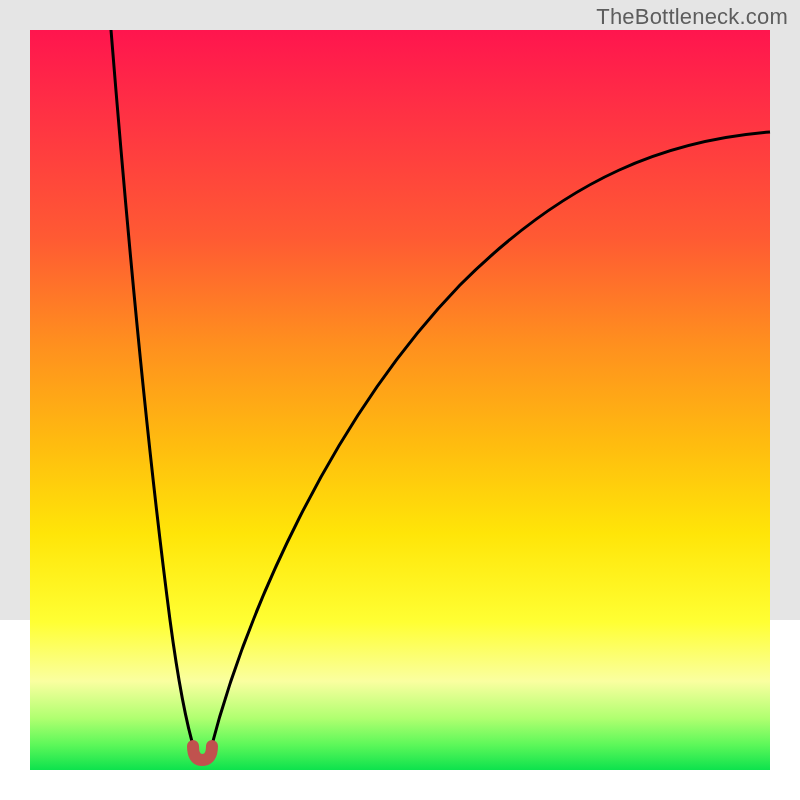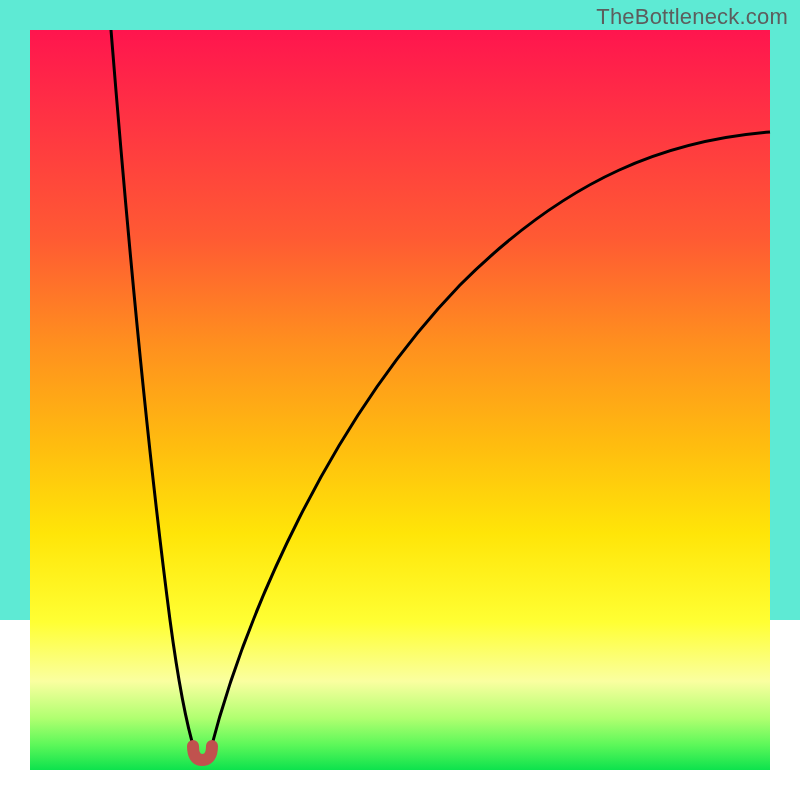--- a/index.html
+++ b/index.html
@@ -1,18 +1,18 @@
 <!DOCTYPE html>
 <html><head>
 <meta charset="utf-8">
 <style>
   html,body{margin:0;padding:0;width:800px;height:800px;overflow:hidden;}
   .frame{
     width:800px;height:620px;
-    background:#5eead4;
+    background:#e5e5e5;
     position:relative;
   }
   .plot{
     position:absolute;
     left:30px;top:30px;
     width:740px;height:740px;
     
     background:linear-gradient(
       to bottom,
       #ff154e 0%,

